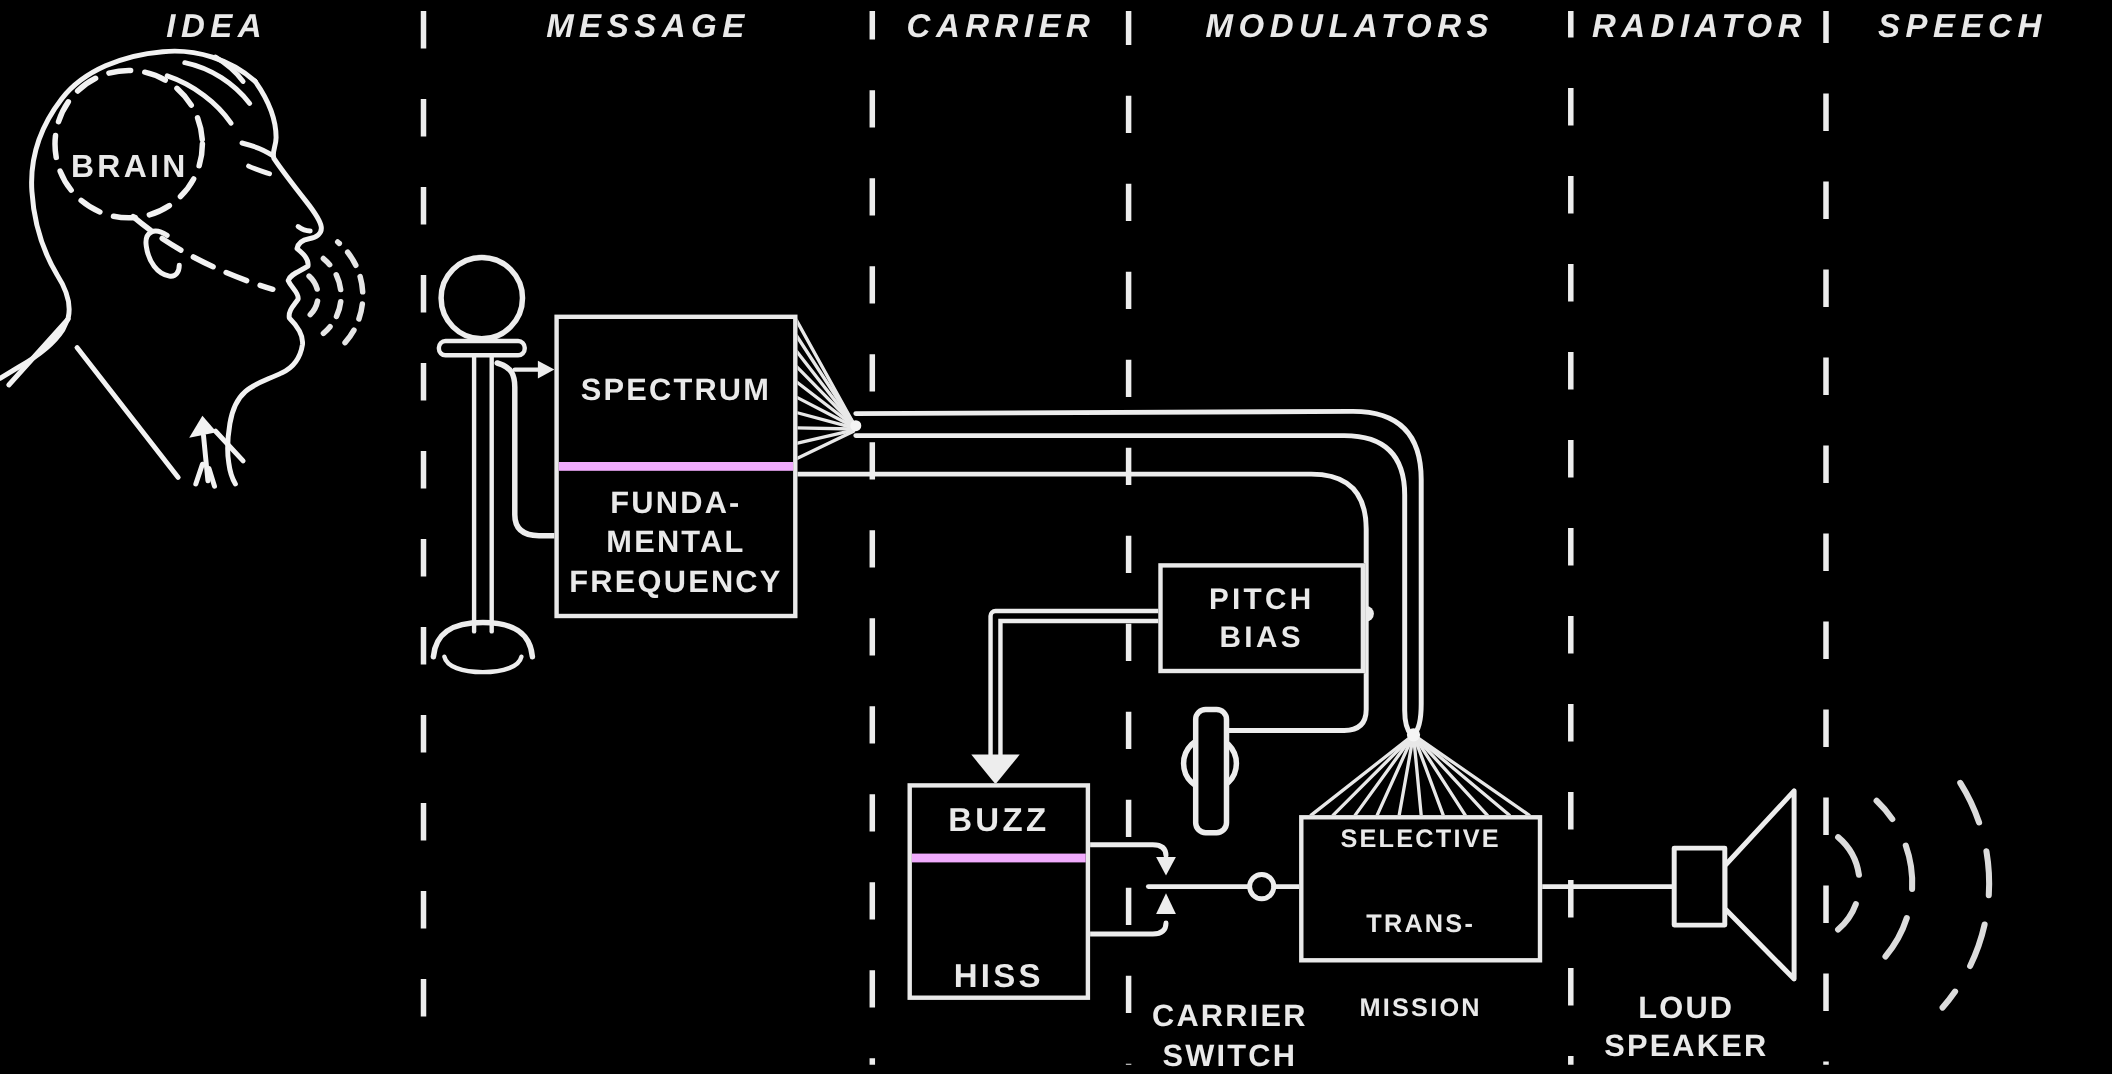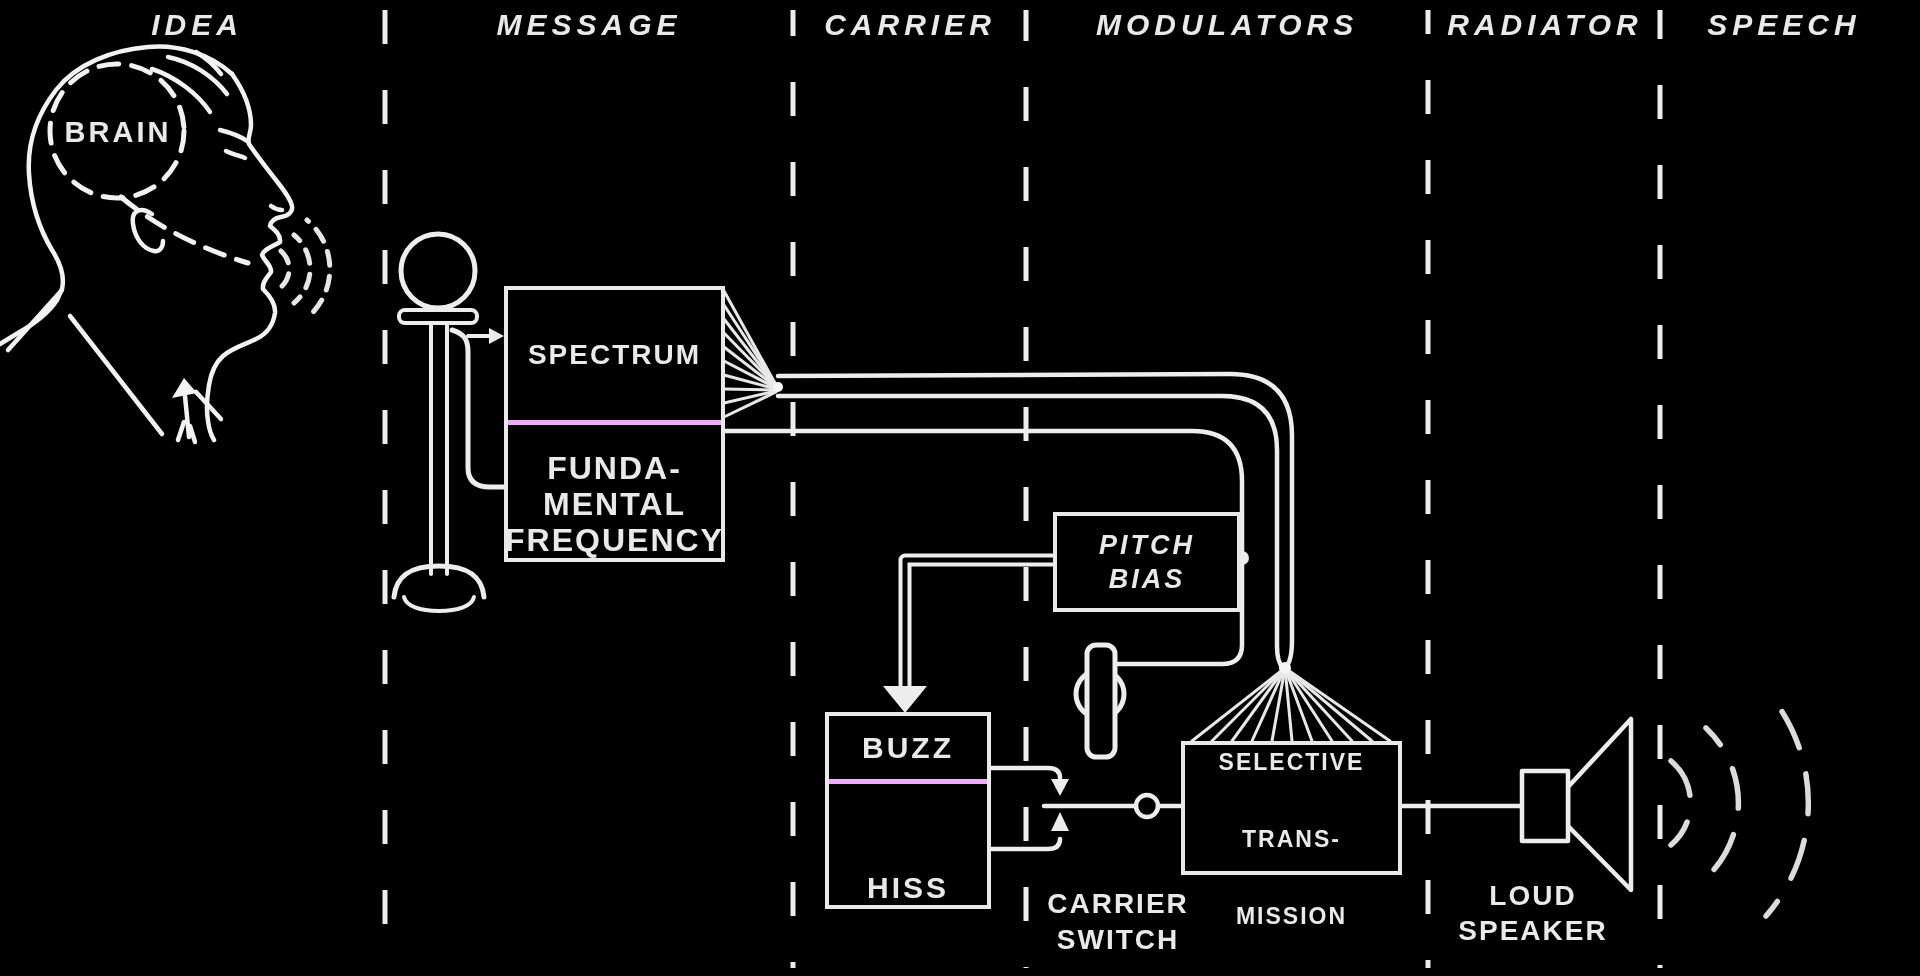--- a/index.html
+++ b/index.html
@@ -10,33 +10,33 @@
     overflow:hidden;
     font-family:"Liberation Sans", sans-serif;
   }
   svg{position:absolute;left:0;top:0;}
   .hdr{
     position:absolute;top:8px;height:32px;
     color:#e9e9e9;font-size:30px;font-weight:700;letter-spacing:5px;
     text-align:center;white-space:nowrap;font-style:italic;
   }
   .freelabel{
-    position:absolute;color:#e9e9e9;font-weight:700;text-align:center;white-space:nowrap;
+    position:absolute;color:#e9e9e9;font-weight:700;text-align:center;white-space:nowrap;margin-top:20px;
   }
   .dbox{
     position:absolute;box-sizing:border-box;
     border:4px solid #e9e9e9;background:#000;
     display:flex;flex-direction:column;
   }
   .cell{
     display:flex;flex-direction:column;align-items:center;justify-content:center;
     color:#e9e9e9;font-weight:700;
   }
   .cell .ln{display:block;text-align:center;}
-  .divided{border-bottom:5px solid #f0abfc;}
+  .divided{border-bottom:8px solid #f0abfc;}
 </style>
 </head>
 <body>
 
 <div class="canvas">
 
   <svg width="1920" height="976" viewBox="0 0 1920 976">
 
     <g stroke="#ededed" stroke-width="5" stroke-dasharray="34 46">
       <line x1="385" y1="10" x2="385" y2="968"></line>
@@ -184,28 +184,28 @@
 
   <div class="freelabel" style="left:1433px;top:878px;width:200px;font-size:28px;letter-spacing:2px;line-height:35px;">
     <div class="ln">LOUD</div>
     <div class="ln">SPEAKER</div>
   </div>
 
   <div class="dbox" style="left:504px;top:286px;width:221px;height:276px;">
     <div class="cell divided" style="height:130px;font-size:28px;letter-spacing:2px;">
       <span class="ln">SPECTRUM</span>
     </div>
-    <div class="cell" style="flex:1;font-size:32px;letter-spacing:2px;line-height:36px;justify-content:flex-end;">
+    <div class="cell" style="flex:1;font-size:28px;letter-spacing:2px;line-height:36px;">
       <span class="ln">FUNDA-</span>
       <span class="ln">MENTAL</span>
       <span class="ln">FREQUENCY</span>
     </div>
   </div>
 
-  <div class="dbox" style="left:1053px;top:512px;width:188px;height:100px;font-style:italic;">
+  <div class="dbox" style="left:1053px;top:512px;width:188px;height:100px;">
     <div class="cell" style="flex:1;font-size:27px;letter-spacing:3px;line-height:34px;">
       <span class="ln">PITCH</span>
       <span class="ln">BIAS</span>
     </div>
   </div>
 
   <div class="dbox" style="left:825px;top:712px;width:166px;height:197px;gap:48px;">
     <div class="cell divided" style="height:92px;font-size:30px;letter-spacing:3px;">
       <span class="ln">BUZZ</span>
     </div>

